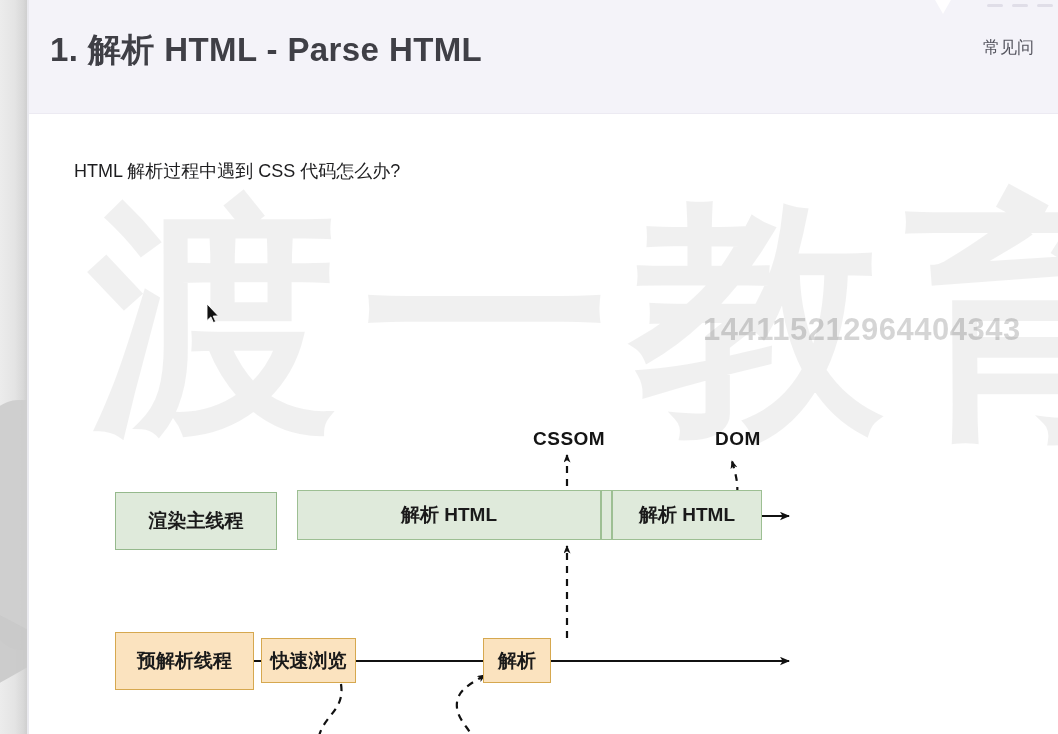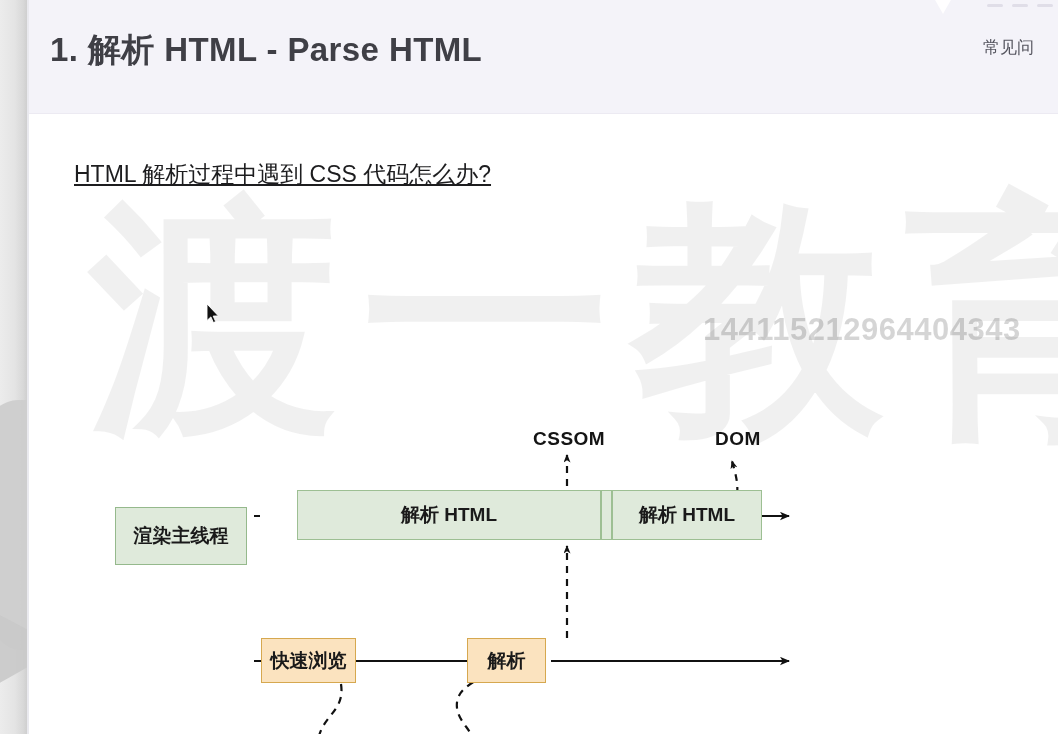--- a/index.html
+++ b/index.html
@@ -84,21 +84,21 @@
   .wm-num{
     position:absolute;left:674px;top:198px;
     font-size:31px;font-weight:bold;color:#000;opacity:.16;
     letter-spacing:.5px;white-space:nowrap;
     user-select:none;pointer-events:none;text-align:right;
   }
 
   
   .q-line{
     position:absolute;left:45px;top:45px;
-    font-size:23px;color:#1d1d1f;white-space:nowrap;text-decoration:underline;
+    font-size:18px;color:#1d1d1f;white-space:nowrap;
   }
   .a-line{
     position:absolute;left:45px;top:133px;
     font-size:22px;color:#2a2a2e;white-space:nowrap;
   }
 
   
   .mouse-cursor{
     position:absolute;left:178px;top:190px;width:13px;height:20px;
     z-index:40;pointer-events:none;
@@ -182,27 +182,28 @@
         <path d="M694,400 C706,396 712,382 706,358 L703,347" fill="none" stroke="#111" stroke-width="2.2" stroke-dasharray="7,6" marker-end="url(#ahs)"></path>
 
         <path d="M312,570 C316,596 296,600 290,622 C286,640 302,652 326,657" fill="none" stroke="#111" stroke-width="2.2" stroke-dasharray="7,6" marker-end="url(#ahs)"></path>
 
         <path d="M444,642 C452,620 430,612 428,594 C426,576 442,570 456,561" fill="none" stroke="#111" stroke-width="2.2" stroke-dasharray="7,6" marker-end="url(#ahs)"></path>
       </svg>
 
       <div class="axis-label" style="left:504px;top:314px;">CSSOM</div>
       <div class="axis-label" style="left:686px;top:314px;text-align:center;">DOM</div>
 
-      <div class="node green" style="left:86px;top:393px;width:132px;height:58px;">渲染主线程</div>
+      <div class="node green" style="left:86px;top:378px;width:162px;height:58px;">渲染主线程</div>
       <div class="node green-bar" style="left:229px;top:376px;width:304px;height:50px;">解析 HTML</div>
       <div class="node green-bar" style="left:533px;top:376px;width:11px;height:50px;"></div>
       <div class="node green-bar" style="left:544px;top:376px;width:150px;height:50px;">解析 HTML</div>
 
+      <div class="node orange" style="left:86px;top:518px;width:139px;height:58px;">预解析线程</div>
       <div class="node orange" style="left:232px;top:524px;width:95px;height:45px;">快速浏览</div>
-      <div class="node orange" style="left:438px;top:524px;width:79px;height:45px;">解析</div>
+      <div class="node orange" style="left:454px;top:524px;width:68px;height:45px;">解析</div>
 
     </div>
 
     <svg class="mouse-cursor" viewBox="0 0 13 20">
       <path d="M0,0 L0,16.5 L3.9,12.9 L6.4,18.6 L8.7,17.6 L6.2,12.1 L11.4,11.9 Z" fill="#111" stroke="#fff" stroke-width="0.9"></path>
     </svg>
 
   </div>
 </div>
 

